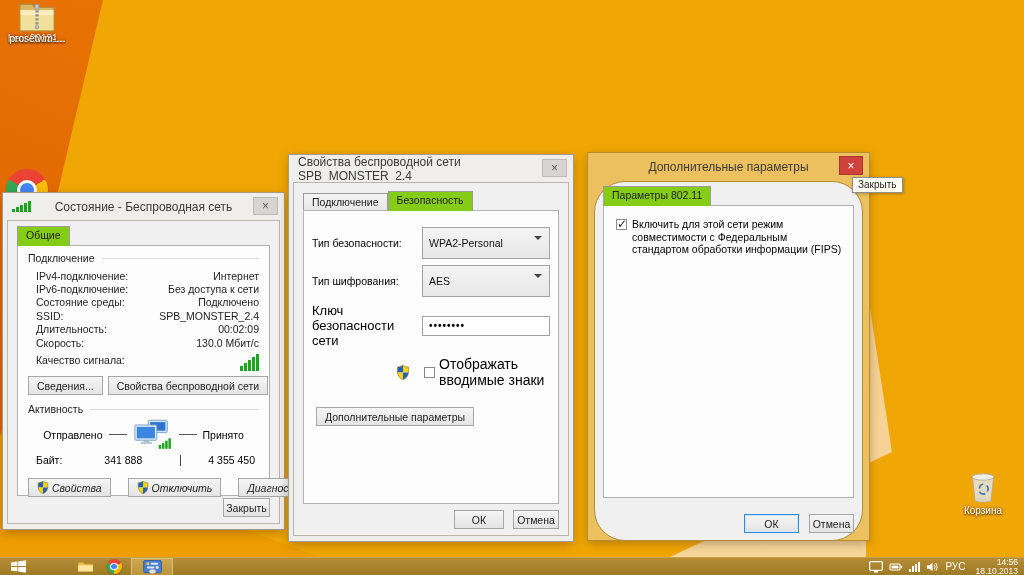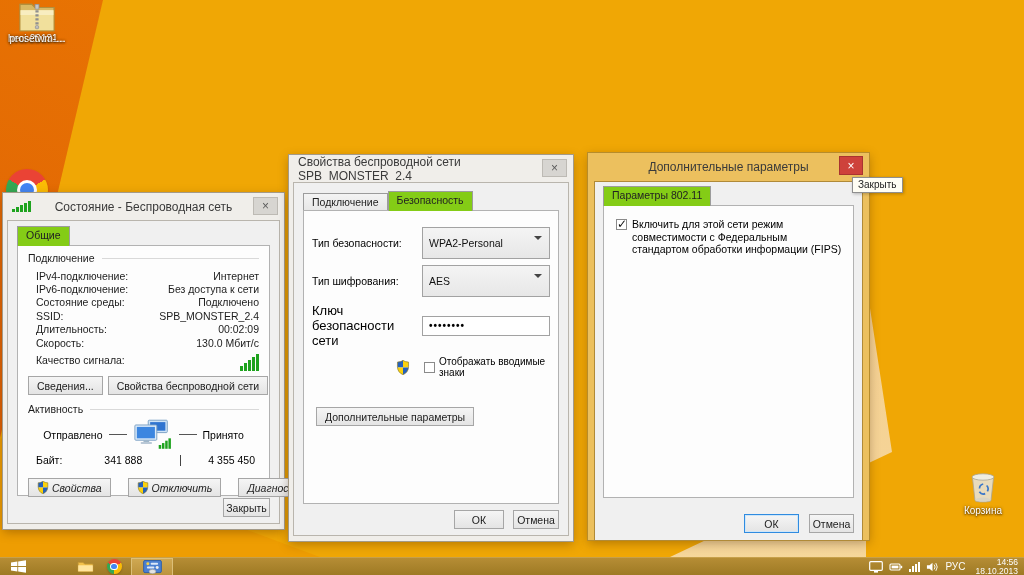--- a/index.html
+++ b/index.html
@@ -271,37 +271,37 @@
       </div>
       <div style="display:flex;align-items:center;margin-bottom:8px;">
         <span style="width:110px;font-size:13px;">Ключ безопасности сети</span>
         <div class="tfield" style="flex:1;">••••••••</div>
       </div>
       <div style="display:flex;align-items:center;">
         <svg class="shield" viewBox="0 0 12 13" style="margin-left:84px;width:14px;height:15px;">
             <use href="#uacshield"></use>
           </svg>
         <span class="cb" style="margin-left:14px;"></span>
-        <span style="font-size:10px;margin-left:4px;">Отображать вводимые знаки</span>
+        <span style="font-size:14px;margin-left:4px;">Отображать вводимые знаки</span>
       </div>
       <div class="btn" style="position:absolute;left:12px;top:196px;">Дополнительные параметры</div>
     </div>
     <div style="position:absolute;bottom:6px;right:9px;display:flex;gap:9px;">
       <div class="btn" style="width:50px;">ОК</div>
       <div class="btn" style="width:46px;">Отмена</div>
     </div>
   </div>
 </div>
 
 <div class="win active" style="left:588px;top:153px;width:281px;height:387px;z-index:30;">
   <div class="titlebar" style="height:28px;">
     <div class="title centered">Дополнительные параметры</div>
     <div class="xbtn red">×</div>
   </div>
-  <div class="client" style="height:360px;">
+  <div class="client" style="height:360px;border-radius:31px;">
     <div class="tabstrip" style="left:8px;top:3px;">
       <div class="tab active">Параметры 802.11</div>
     </div>
     <div class="tabpage" style="left:8px;top:23px;right:8px;height:293px;padding:12px 10px 0 12px;">
       <div style="display:flex;align-items:flex-start;">
         <span class="cb checked" style="margin-top:1px;"></span>
         <span style="font-size:10.5px;line-height:12.5px;margin-left:5px;width:238px;">Включить для этой сети режим совместимости с Федеральным стандартом обработки информации (FIPS)</span>
       </div>
     </div>
     <div style="position:absolute;bottom:7px;right:8px;display:flex;gap:10px;">

